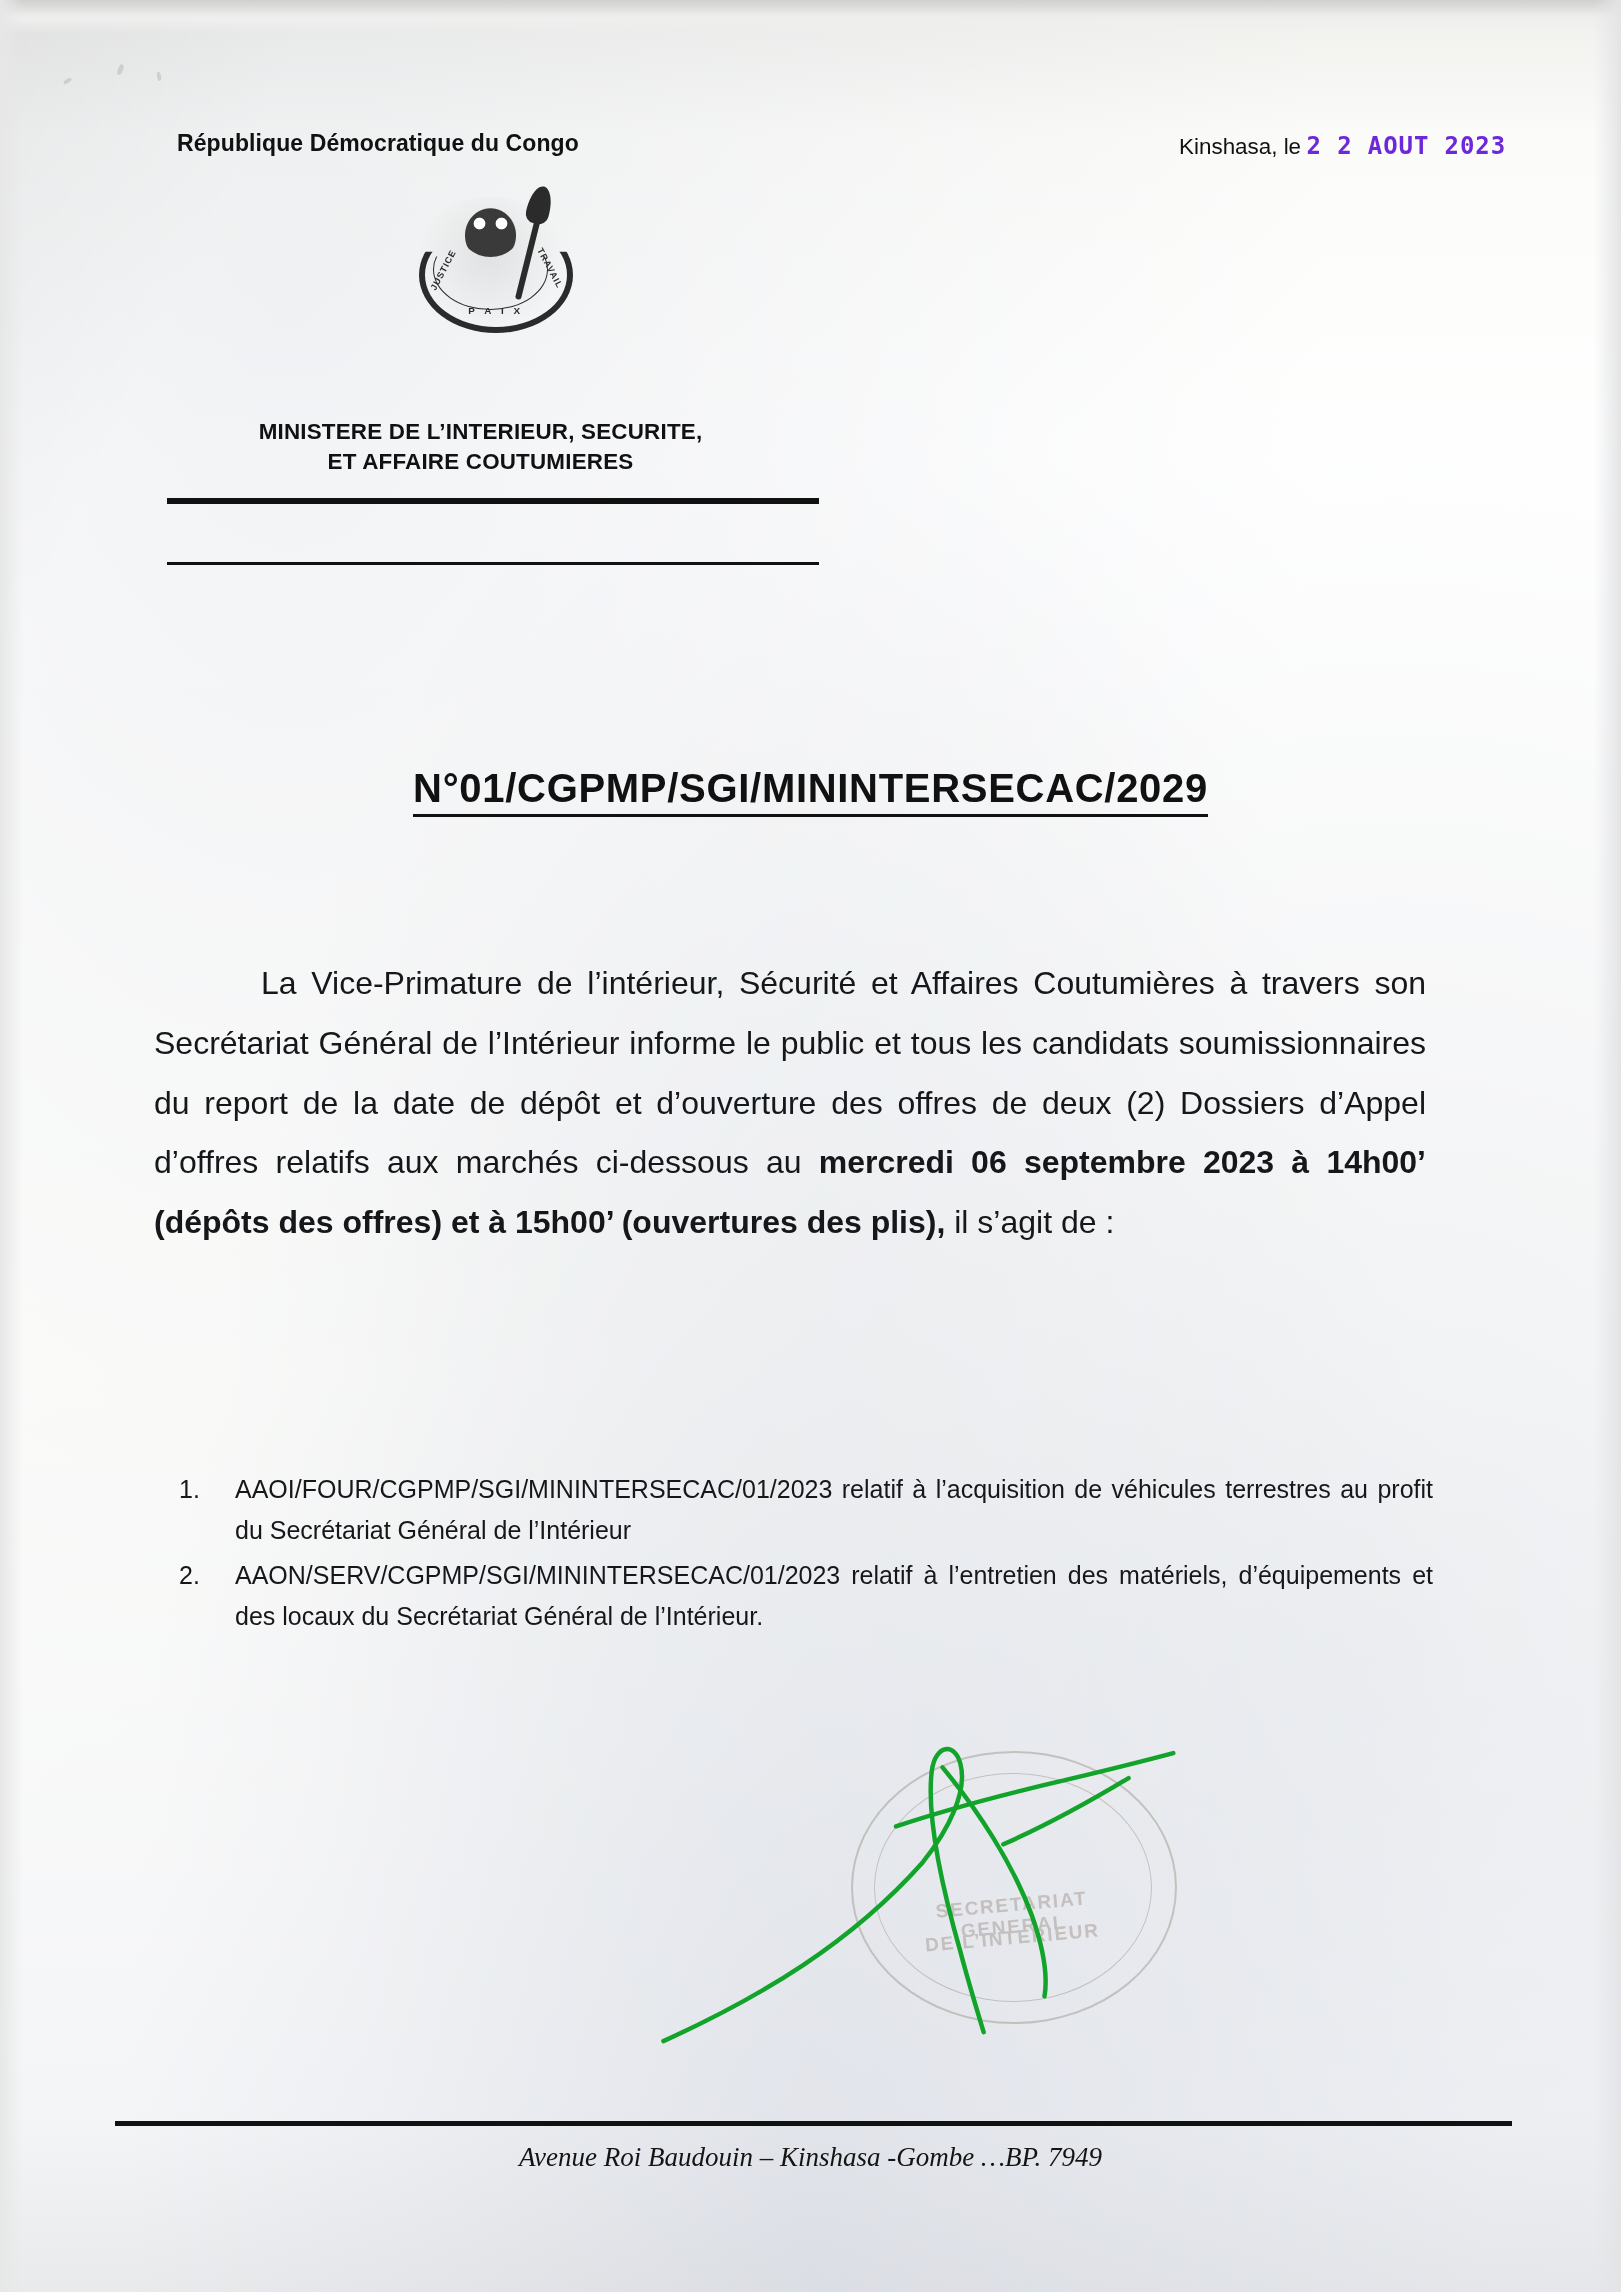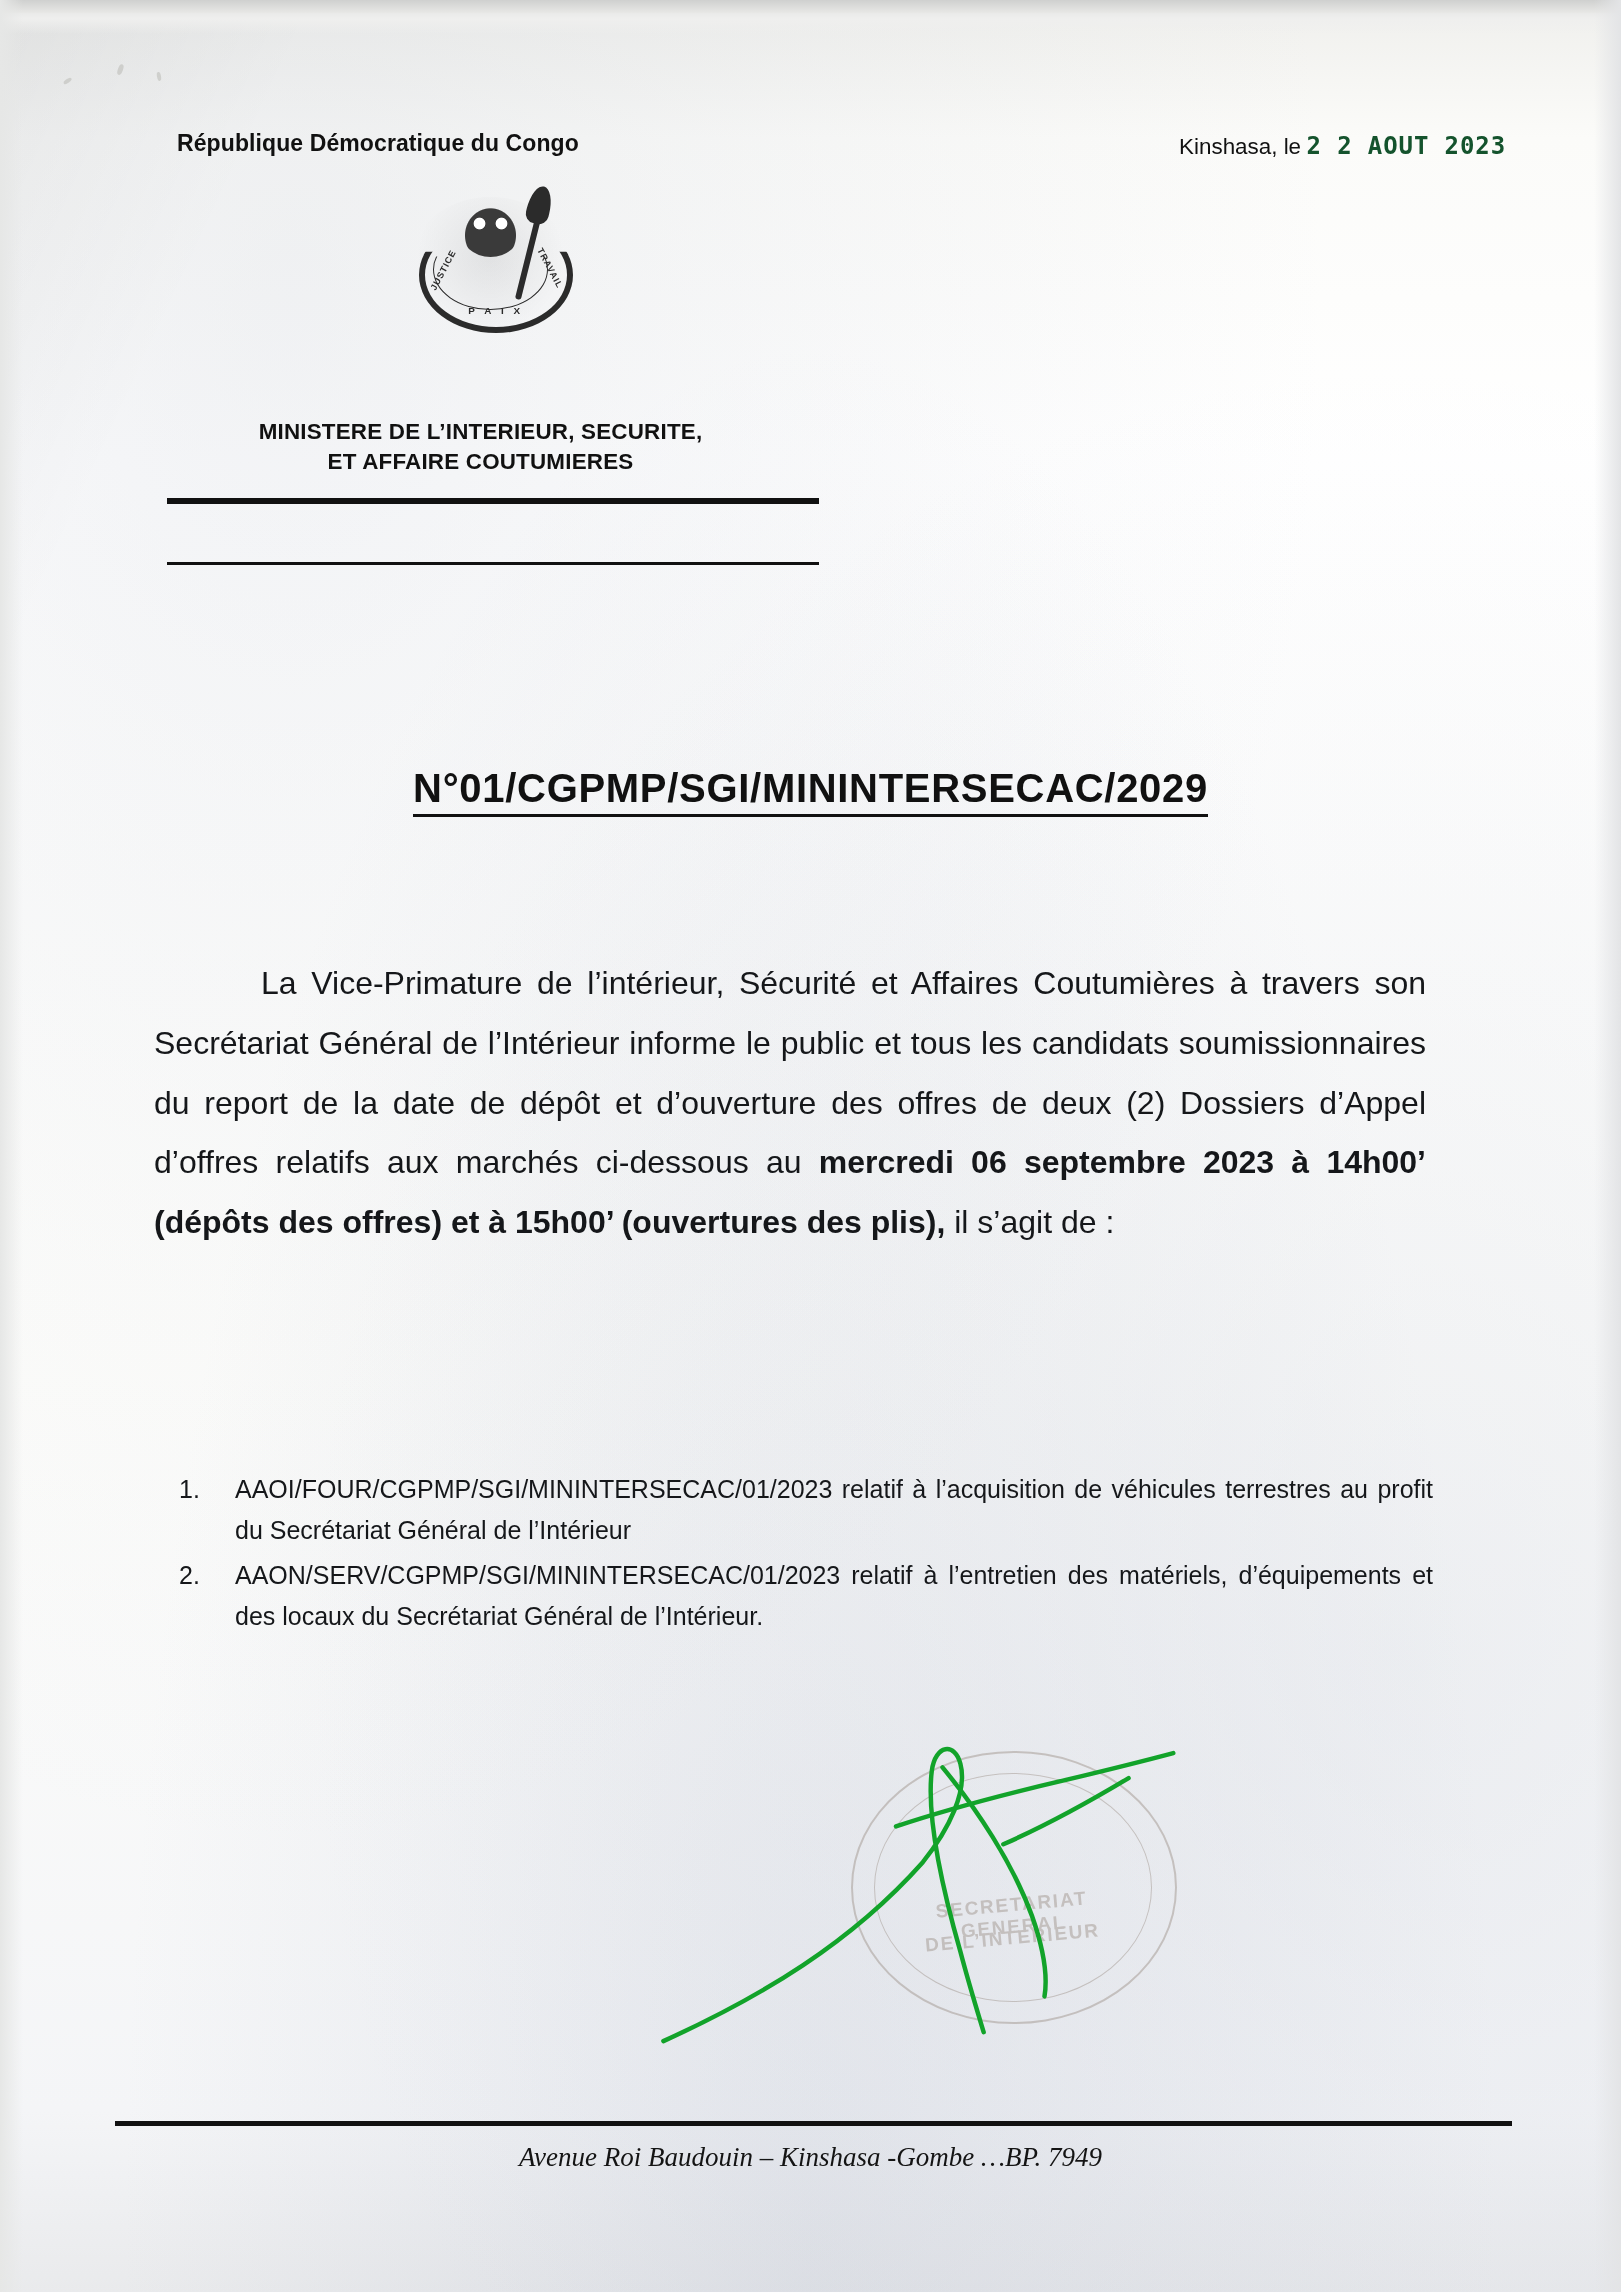--- a/index.html
+++ b/index.html
@@ -83,21 +83,21 @@
   .date-line {
     position: absolute;
     right: 115px;
     top: 132px;
     font-size: 22.4px;
     white-space: nowrap;
   }
   .date-stamp {
     font-family: "DejaVu Sans Mono", monospace;
     font-weight: bold;
-    color: #14532d;
+    color: #6d28d9;
     font-size: 24px;
     letter-spacing: 0.9px;
     margin-left: 5.4px;
   }
 
   
   .emblem {
     position: absolute;
     left: 394px;
     top: 190px;

